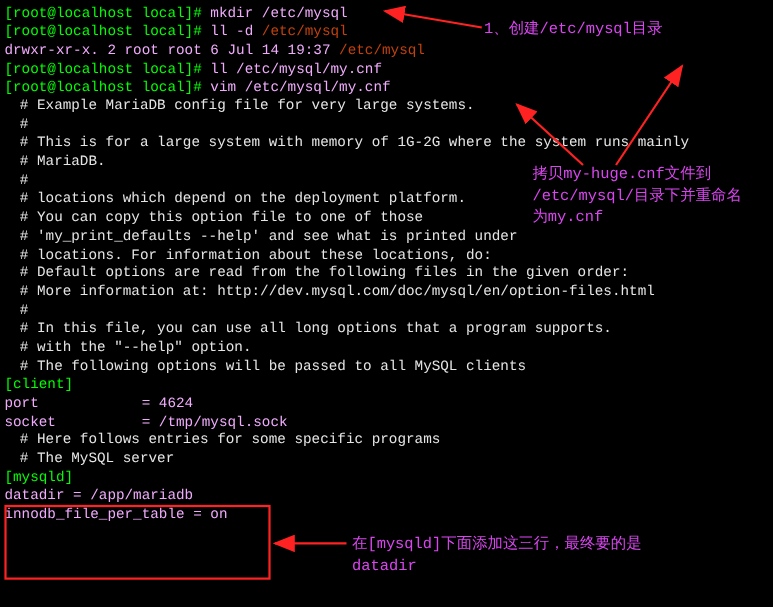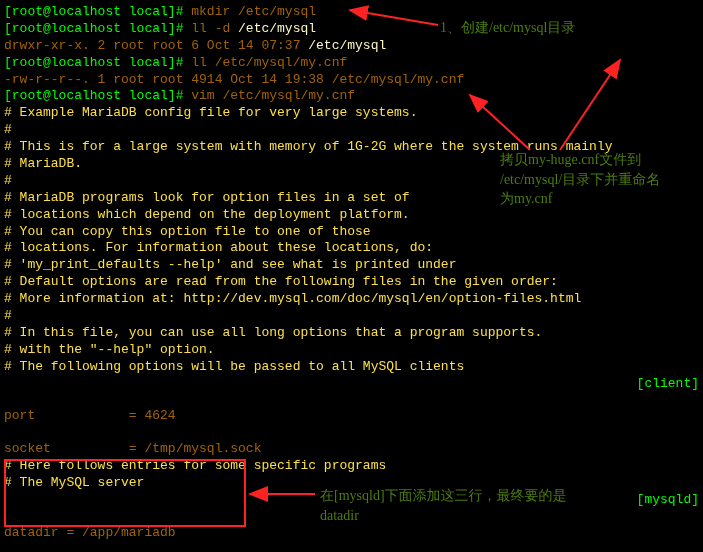--- a/index.html
+++ b/index.html
@@ -9,62 +9,60 @@
   font-size: 13px;
   line-height: 1.3;
   color: #fff;
   width: 703px;
   height: 552px;
   overflow: hidden;
   position: relative;
   padding: 4px;
 }
 .line { white-space: pre; }
-.green { color: #00ff00; text-align: right; }
-.white { color: #a16207; margin-top: 16px; }
-.blue { color: #fef9c3; }
-.cyan { color: #fde047; }
+.green { color: #00ff00; }
+.white { color: #f0abfc; }
+.blue { color: #c2410c; }
+.cyan { color: #e5e5e5; margin-left: 14px; }
 .red-box {
   position: absolute;
   border: 2px solid #ff2222;
   pointer-events: none;
 }
 .arrow-svg {
   position: absolute;
   pointer-events: none;
   overflow: visible;
 }
 .overlay-text {
   position: absolute;
-  color: #4d7c0f;
-  font-family: Liberation Serif, serif;
+  color: #d946ef;
+  font-family: Liberation Mono, monospace;
   font-size: 14px;
   line-height: 1.4;
 }
 </style>
 </head>
 <body>
 
 <div>
 <div class="line"><span class="green">[root@localhost local]# </span><span class="white">mkdir /etc/mysql</span></div>
 <div class="line"><span class="green">[root@localhost local]# </span><span class="white">ll -d </span><span class="blue">/etc/mysql</span></div>
-<div class="line"><span class="white">drwxr-xr-x. 2 root root 6 Oct 14 07:37 </span><span class="blue">/etc/mysql</span></div>
+<div class="line"><span class="white">drwxr-xr-x. 2 root root 6 Jul 14 19:37 </span><span class="blue">/etc/mysql</span></div>
 <div class="line"><span class="green">[root@localhost local]# </span><span class="white">ll /etc/mysql/my.cnf</span></div>
-<div class="line"><span class="white">-rw-r--r--. 1 root root 4914 Oct 14 19:38 /etc/mysql/my.cnf</span></div>
 <div class="line"><span class="green">[root@localhost local]# </span><span class="white">vim /etc/mysql/my.cnf</span></div>
 <div class="line cyan"># Example MariaDB config file for very large systems.</div>
 <div class="line cyan">#</div>
 <div class="line cyan"># This is for a large system with memory of 1G-2G where the system runs mainly</div>
 <div class="line cyan"># MariaDB.</div>
 <div class="line cyan">#</div>
-<div class="line cyan"># MariaDB programs look for option files in a set of</div>
 <div class="line cyan"># locations which depend on the deployment platform.</div>
 <div class="line cyan"># You can copy this option file to one of those</div>
+<div class="line cyan"># 'my_print_defaults --help' and see what is printed under</div>
 <div class="line cyan"># locations. For information about these locations, do:</div>
-<div class="line cyan"># 'my_print_defaults --help' and see what is printed under</div>
 <div class="line cyan"># Default options are read from the following files in the given order:</div>
 <div class="line cyan"># More information at: http://dev.mysql.com/doc/mysql/en/option-files.html</div>
 <div class="line cyan">#</div>
 <div class="line cyan"># In this file, you can use all long options that a program supports.</div>
 <div class="line cyan"># with the "--help" option.</div>
 <div class="line"></div>
 <div class="line cyan"># The following options will be passed to all MySQL clients</div>
 <div class="line green">[client]</div>
 <div class="line white">port            = 4624</div>
 <div class="line white">socket          = /tmp/mysql.sock</div>
@@ -77,21 +75,21 @@
 <div class="line white">innodb_file_per_table = on</div>
 
 <div class="line"></div>
 
 </div>
 
 <div class="red-box" style="left:4px; top:459px; width:242px; height:68px;"></div>
 
 <div class="overlay-text" style="left:440px; top:18px;">1、创建/etc/mysql目录</div>
 
-<div class="overlay-text" style="left:500px; top:150px;">
+<div class="overlay-text" style="left:484px; top:150px;">
   <div>拷贝my-huge.cnf文件到</div>
   <div>/etc/mysql/目录下并重命名</div>
   <div>为my.cnf</div>
 </div>
 
 <div class="overlay-text" style="left:320px; top:486px;">
   <div>在[mysqld]下面添加这三行，最终要的是</div>
   <div>datadir</div>
 </div>
 

